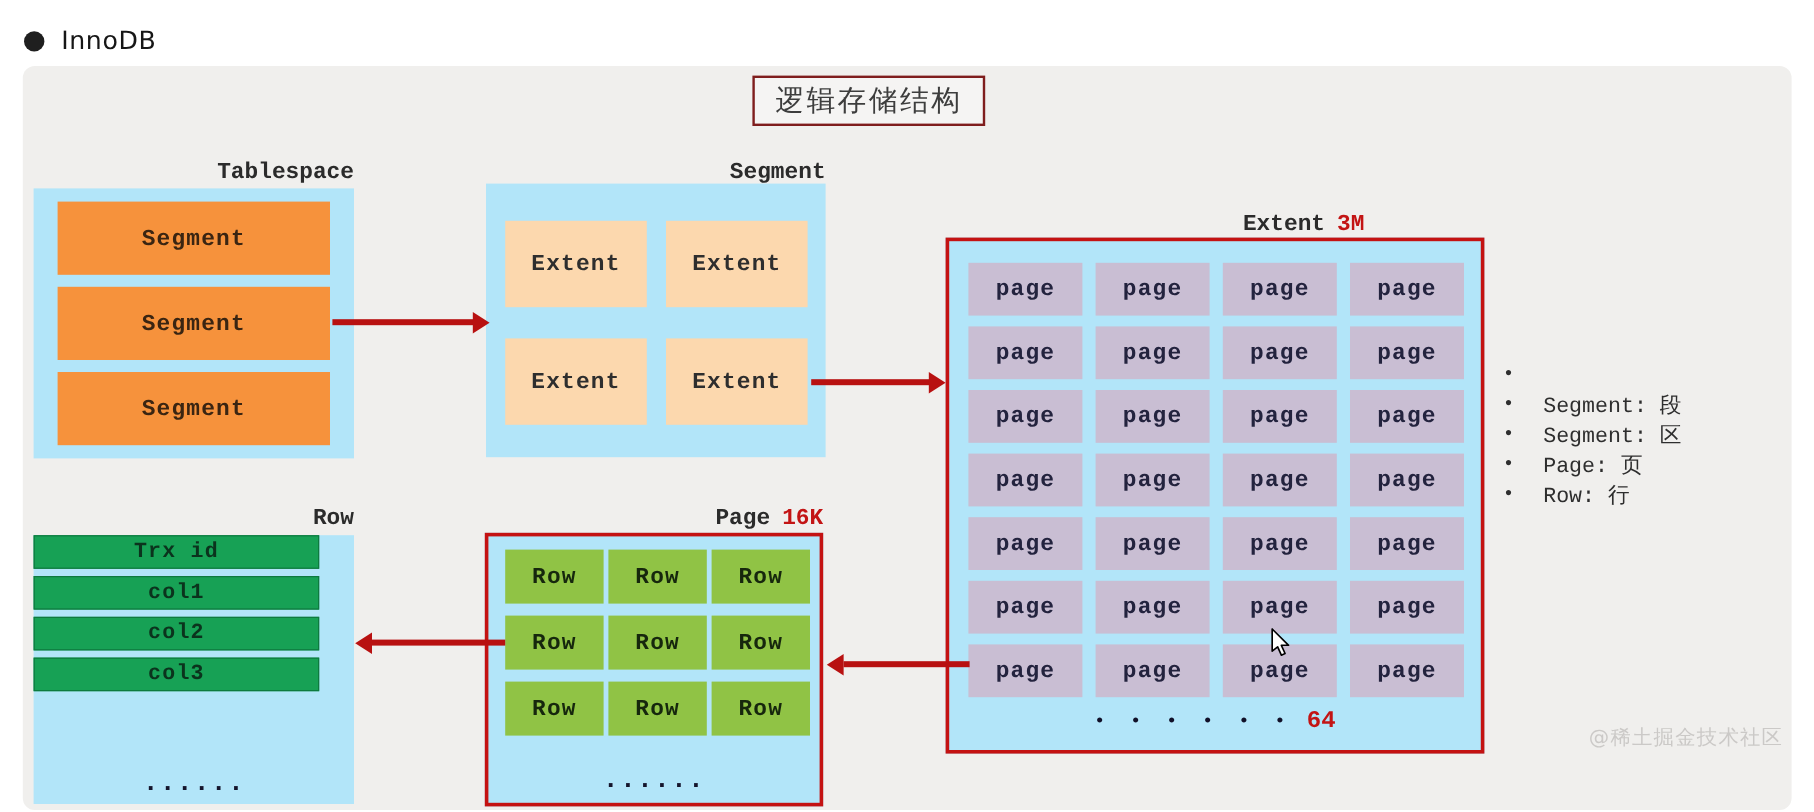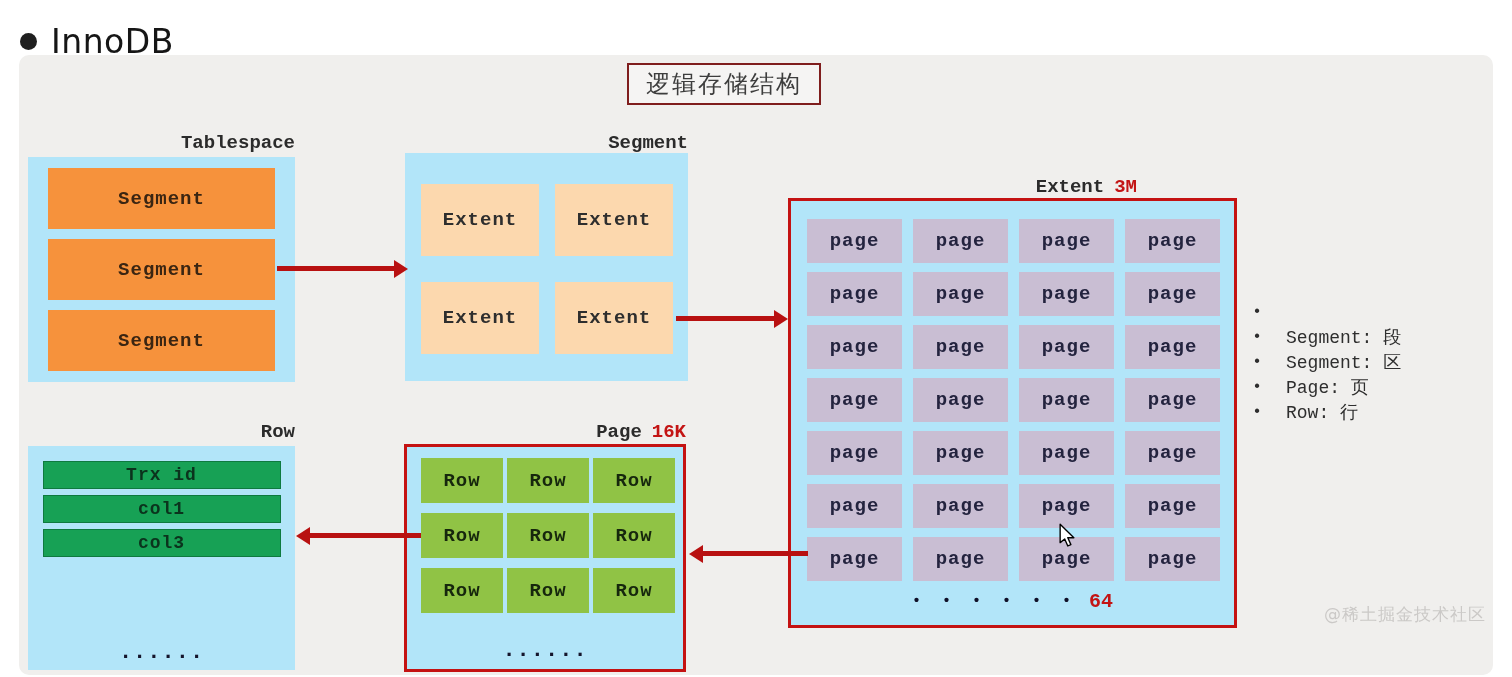--- a/index.html
+++ b/index.html
@@ -17,21 +17,21 @@
   }
   *{box-sizing:border-box;margin:0;padding:0;}
   html,body{width:1512px;height:677px;background:#ffffff;overflow:hidden;position:relative;
     font-family:"DejaVu Sans","Liberation Sans",sans-serif;}
 
   .abs{position:absolute;}
 
   
   .page-title{left:20px;top:22px;display:flex;align-items:center;gap:14px;}
   .title-bullet{width:17px;height:17px;border-radius:50%;background:#1f1f1f;}
-  .title-text{font-size:33px;font-weight:500;color:#161616;letter-spacing:0.5px;}
+  .title-text{font-size:21px;font-weight:500;color:#161616;letter-spacing:0.5px;}
 
   
   .panel{left:19px;top:55px;width:1474px;height:620px;background:var(--panel);border-radius:10px;}
 
   
   .heading-box{left:627px;top:63px;width:194px;height:42px;border:2px solid #7f1d1d;background:#f5f4f3;
     display:flex;align-items:center;justify-content:center;font-size:24px;color:#3d3d3d;letter-spacing:2px;}
 
   
   .box-label{font-family:"Liberation Mono","DejaVu Sans Mono",monospace;font-weight:bold;font-size:19px;
@@ -74,21 +74,21 @@
   .rows-grid{position:absolute;left:0;top:0;width:100%;display:grid;
     grid-template-columns:repeat(3,82px);grid-auto-rows:45px;column-gap:4px;row-gap:10px;
     padding:11px 0 0 14px;}
   .row-cell{background:var(--greenL);display:flex;align-items:center;justify-content:center;
     font-size:19px;font-weight:bold;color:#16270d;letter-spacing:1px;}
   .dots-bottom{position:absolute;left:0;bottom:6px;width:100%;text-align:center;
     font-size:22px;font-weight:bold;color:#15152c;letter-spacing:1px;}
 
   
   .row-box{left:28px;top:446px;width:267px;height:224px;display:flex;flex-direction:column;
-    padding-top:15px;gap:6px;align-items:center;}
+    gap:6px;align-items:flex-start;}
   .field-bar{width:238px;height:28px;background:var(--greenD);border:1px solid #0e7a3f;
     display:flex;align-items:center;justify-content:center;font-size:18px;color:#0b331d;letter-spacing:1px;}
   .row-dots{position:absolute;left:28px;top:640px;width:267px;text-align:center;
     font-size:22px;font-weight:bold;color:#15152c;letter-spacing:1px;}
 
   
   .shaft{position:absolute;height:5px;background:var(--red);z-index:5;}
   .head{position:absolute;width:0;height:0;border-top:9px solid transparent;
     border-bottom:9px solid transparent;z-index:5;}
   .head.right{border-left:14px solid var(--red);}
@@ -236,20 +236,21 @@
 </div>
 
 <div class="abs box-label" style="left:28px;top:421px;width:267px;">Row</div>
 <div class="abs blue-box row-box mono">
 
     <div class="field-bar">Trx id</div>
 
 
     <div class="field-bar">col1</div>
 
+    <div class="field-bar">col2</div>
 
     <div class="field-bar">col3</div>
   </div>
 <div class="abs row-dots mono">......</div>
 
 <div class="shaft" style="left:277px;top:266px;width:118px;"></div>
 <div class="head right" style="left:394px;top:260px;"></div>
 
 <div class="shaft" style="left:676px;top:316px;width:99px;"></div>
 <div class="head right" style="left:774px;top:310px;"></div>

